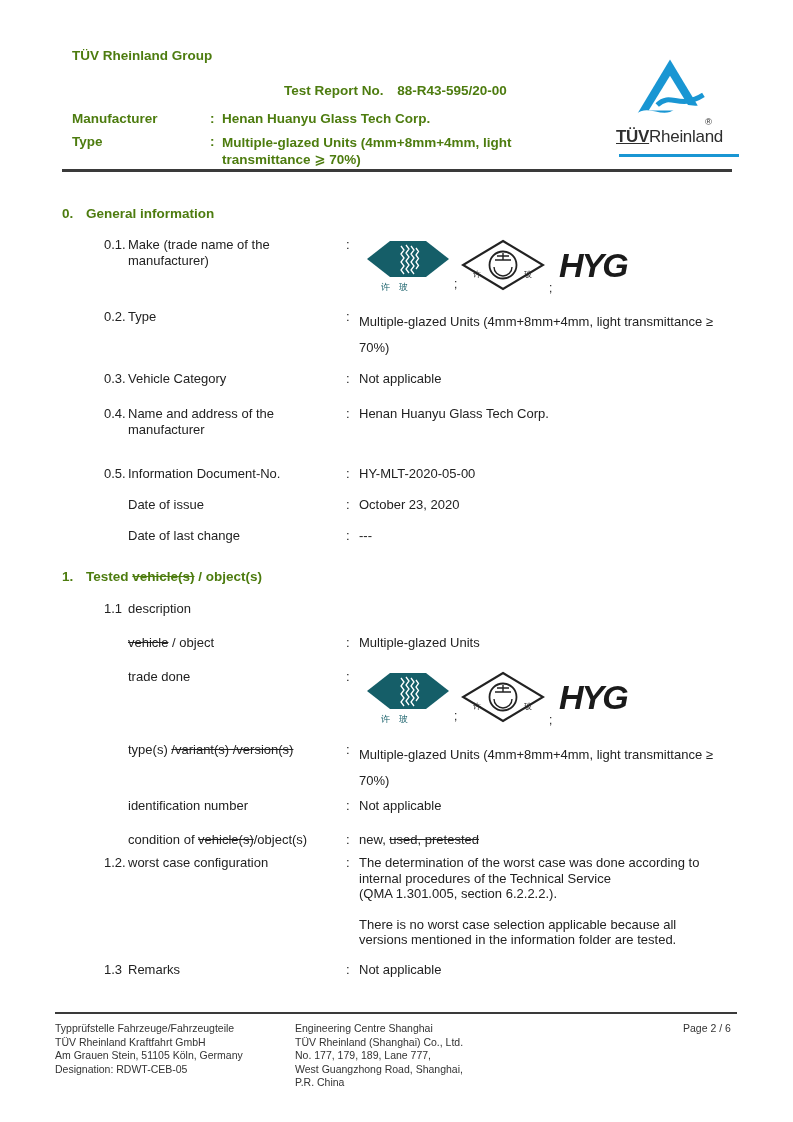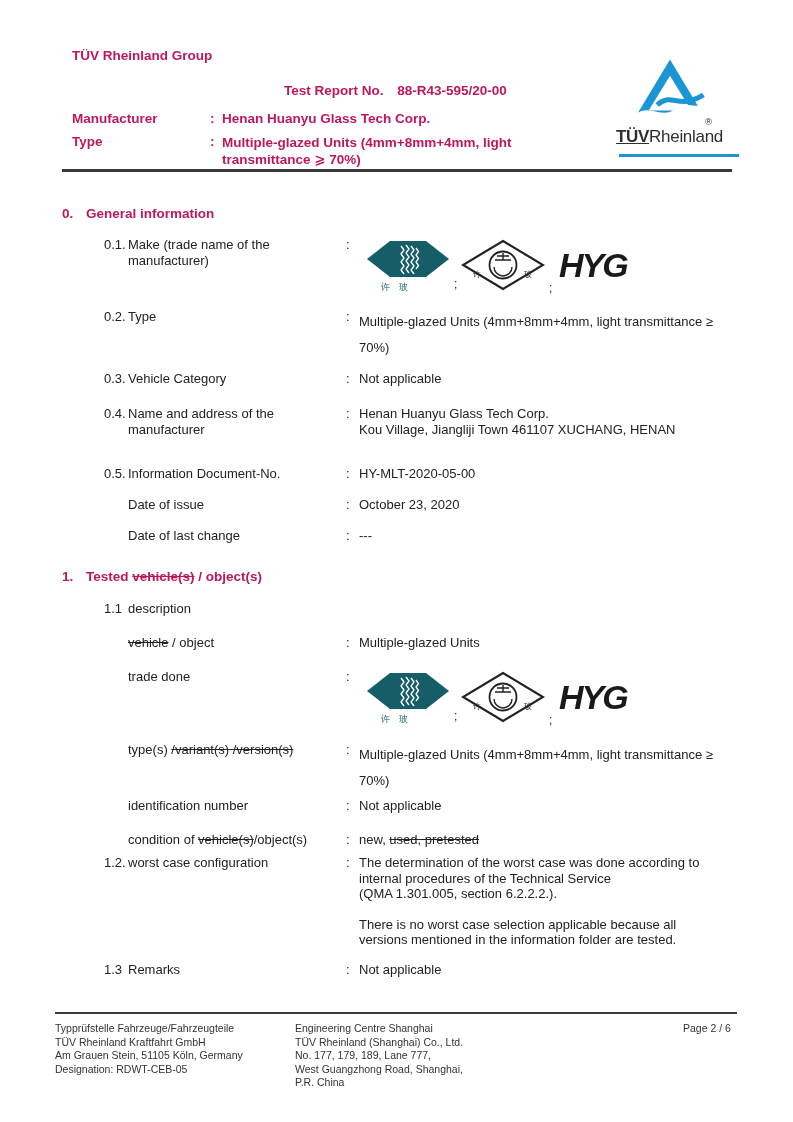--- a/index.html
+++ b/index.html
@@ -3,21 +3,21 @@
 <meta charset="utf-8">
 <style>
   * { margin:0; padding:0; box-sizing:border-box; }
   html,body { background:#d9d9d9; }
   body { font-family:"Liberation Sans","DejaVu Sans",sans-serif; color:#222; }
   .page { position:relative; width:793px; height:1122px; background:#fff; margin:0 auto;
           box-shadow:0 0 4px rgba(0,0,0,.25); overflow:hidden; }
   .abs { position:absolute; }
   .b { font-weight:700;text-decoration:underline; }
   .t { font-size:13px; line-height:15.5px; }
-  .th { font-size:13.5px; line-height:16px; font-weight:700; color:#be185d; }
+  .th { font-size:13.5px; line-height:16px; font-weight:700; color:#4d7c0f; }
   .strike { text-decoration:line-through; }
   .row { position:absolute; left:0; width:793px; }
   .num { position:absolute; left:88px;margin-left:16px; }
   .label { position:absolute; left:128px; width:214px; }
   .colon { position:absolute; left:346px; }
   .value { position:absolute; left:359px; width:380px; }
   .wide-lh { line-height:26px; }
   .hr { position:absolute; background:#3a3a3a; }
   .footer-col { position:absolute; font-size:10.5px; line-height:13.5px; color:#333; }
   .brandline { font-size:17px; letter-spacing:-.3px; color:#2e2e2e; white-space:nowrap; }
@@ -113,21 +113,20 @@
     <span class="colon t">:</span>
     <span class="value t">Not applicable</span>
   </div>
 
   <div class="row" style="top:406px;">
     <span class="num t">0.4.</span>
     <span class="label t">Name and address of the manufacturer</span>
     <span class="colon t">:</span>
     <div class="value t">
       <div>Henan Huanyu Glass Tech Corp.</div>
-      <div>Kou Village, Jiangliji Town 461107 XUCHANG, HENAN</div>
     </div>
   </div>
 
   <div class="row" style="top:466px;">
     <span class="num t">0.5.</span>
     <span class="label t">Information Document-No.</span>
     <span class="colon t">:</span>
     <span class="value t">HY-MLT-2020-05-00</span>
   </div>
 

